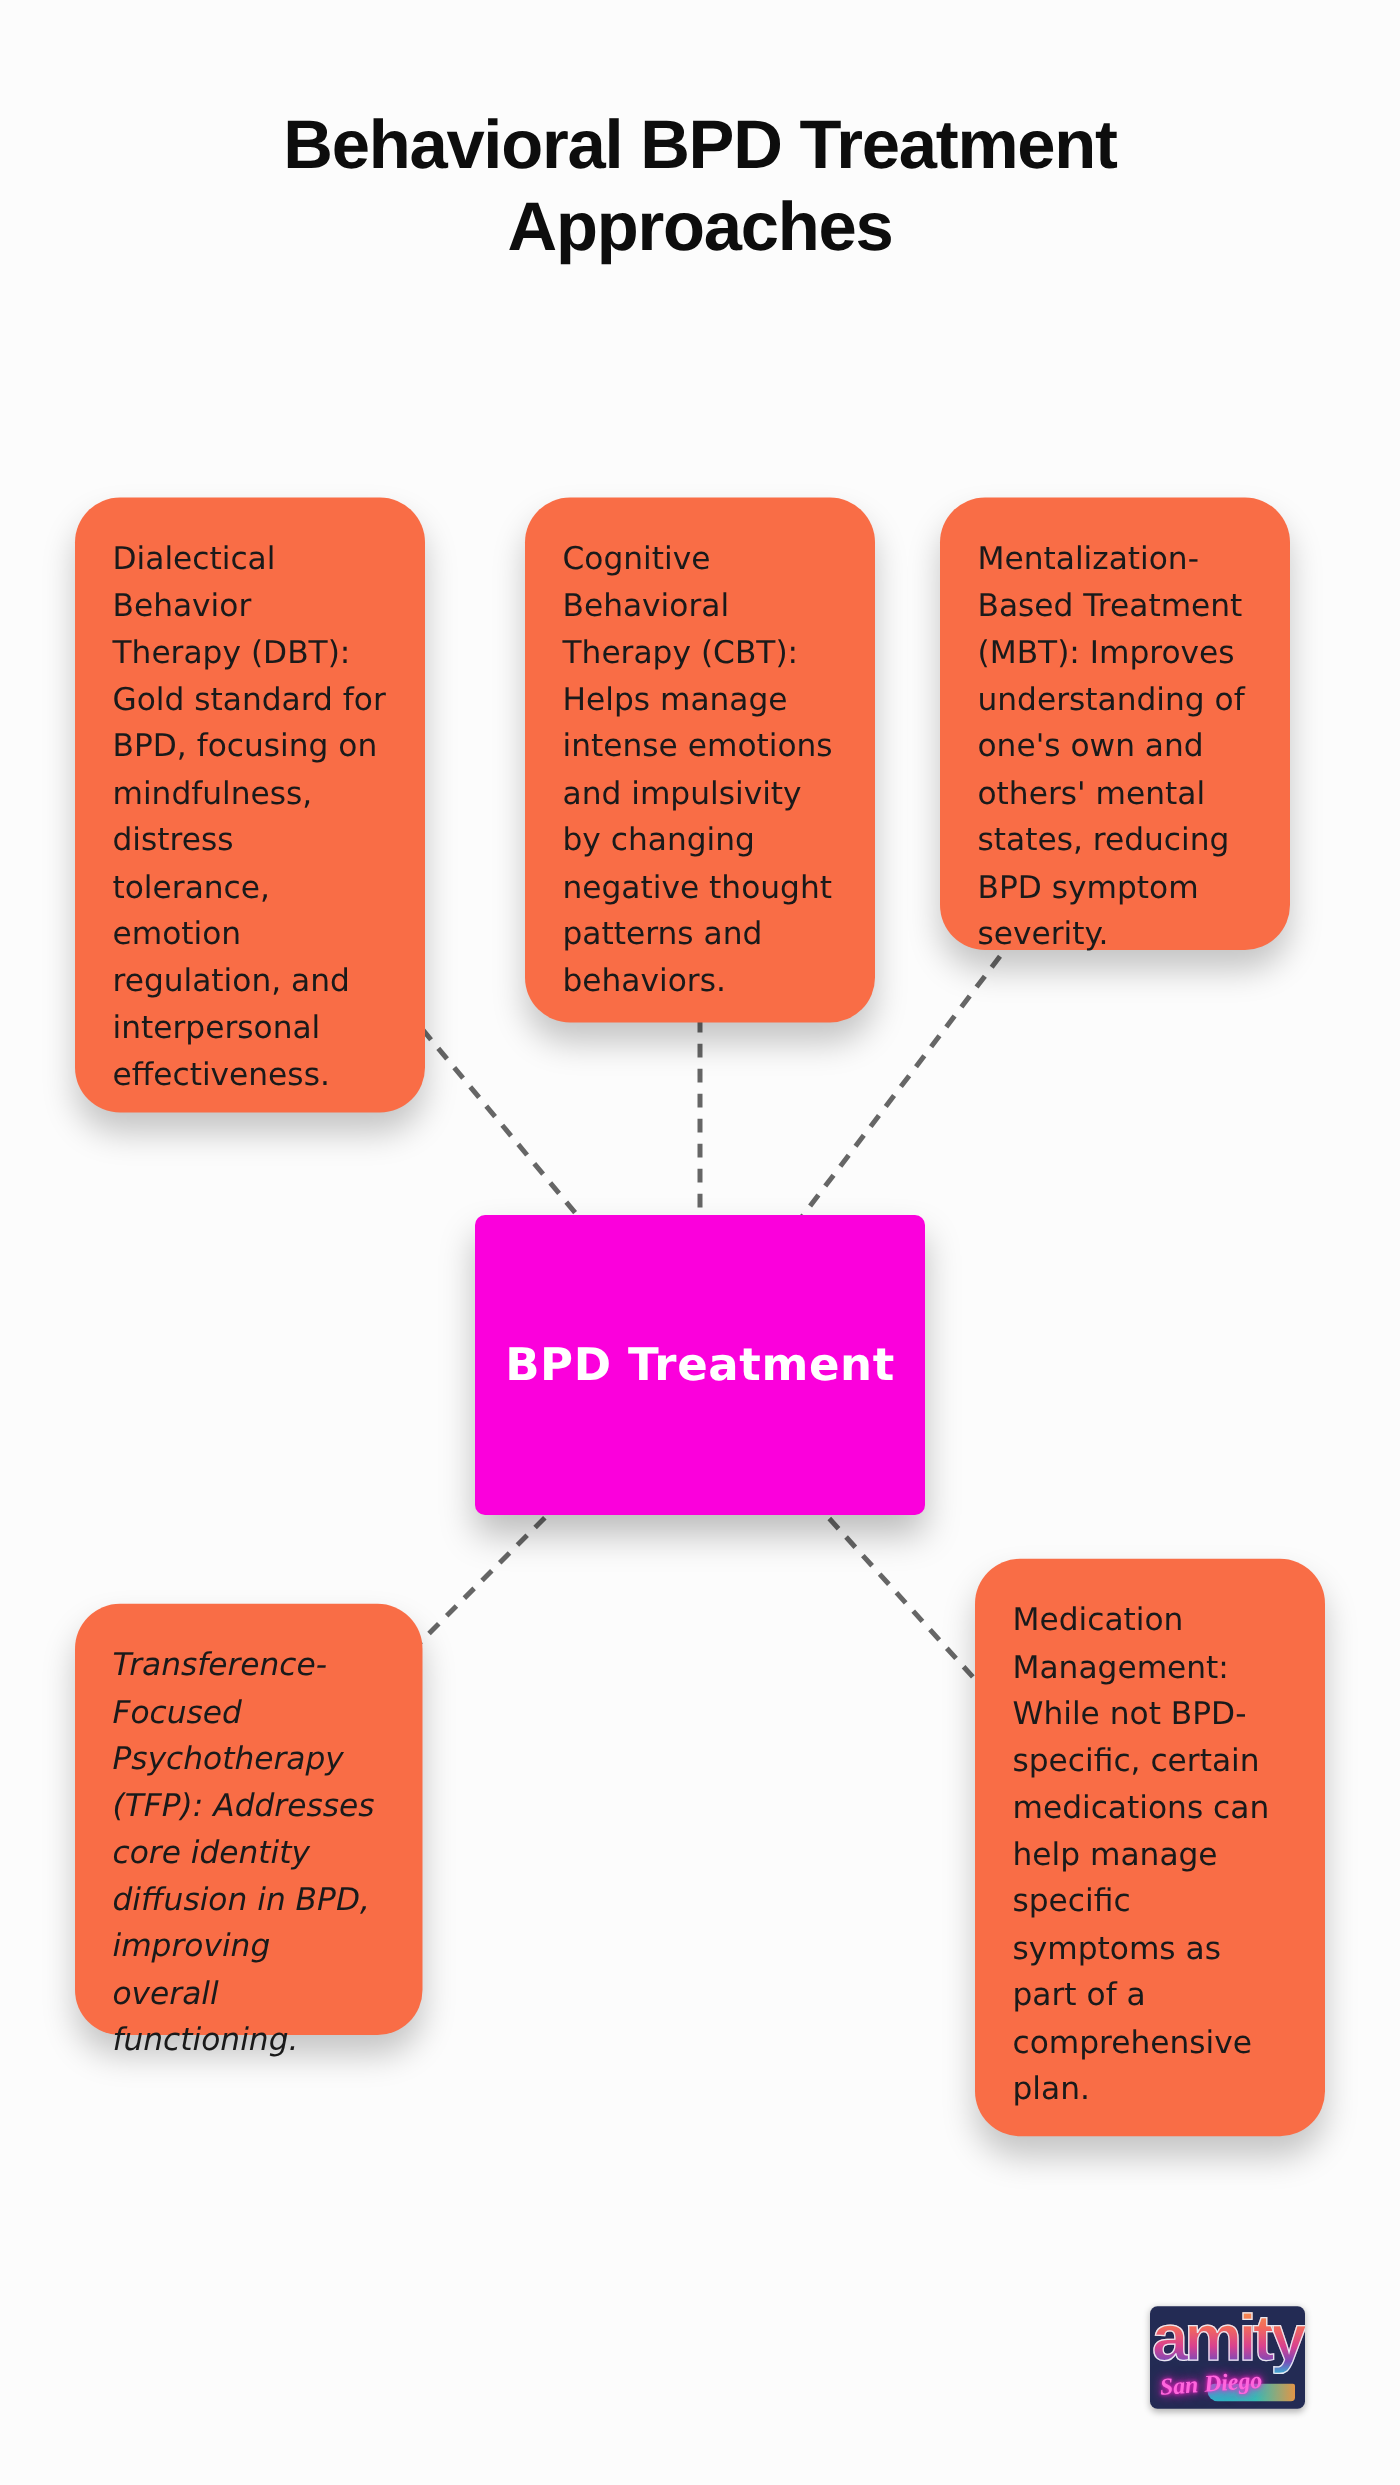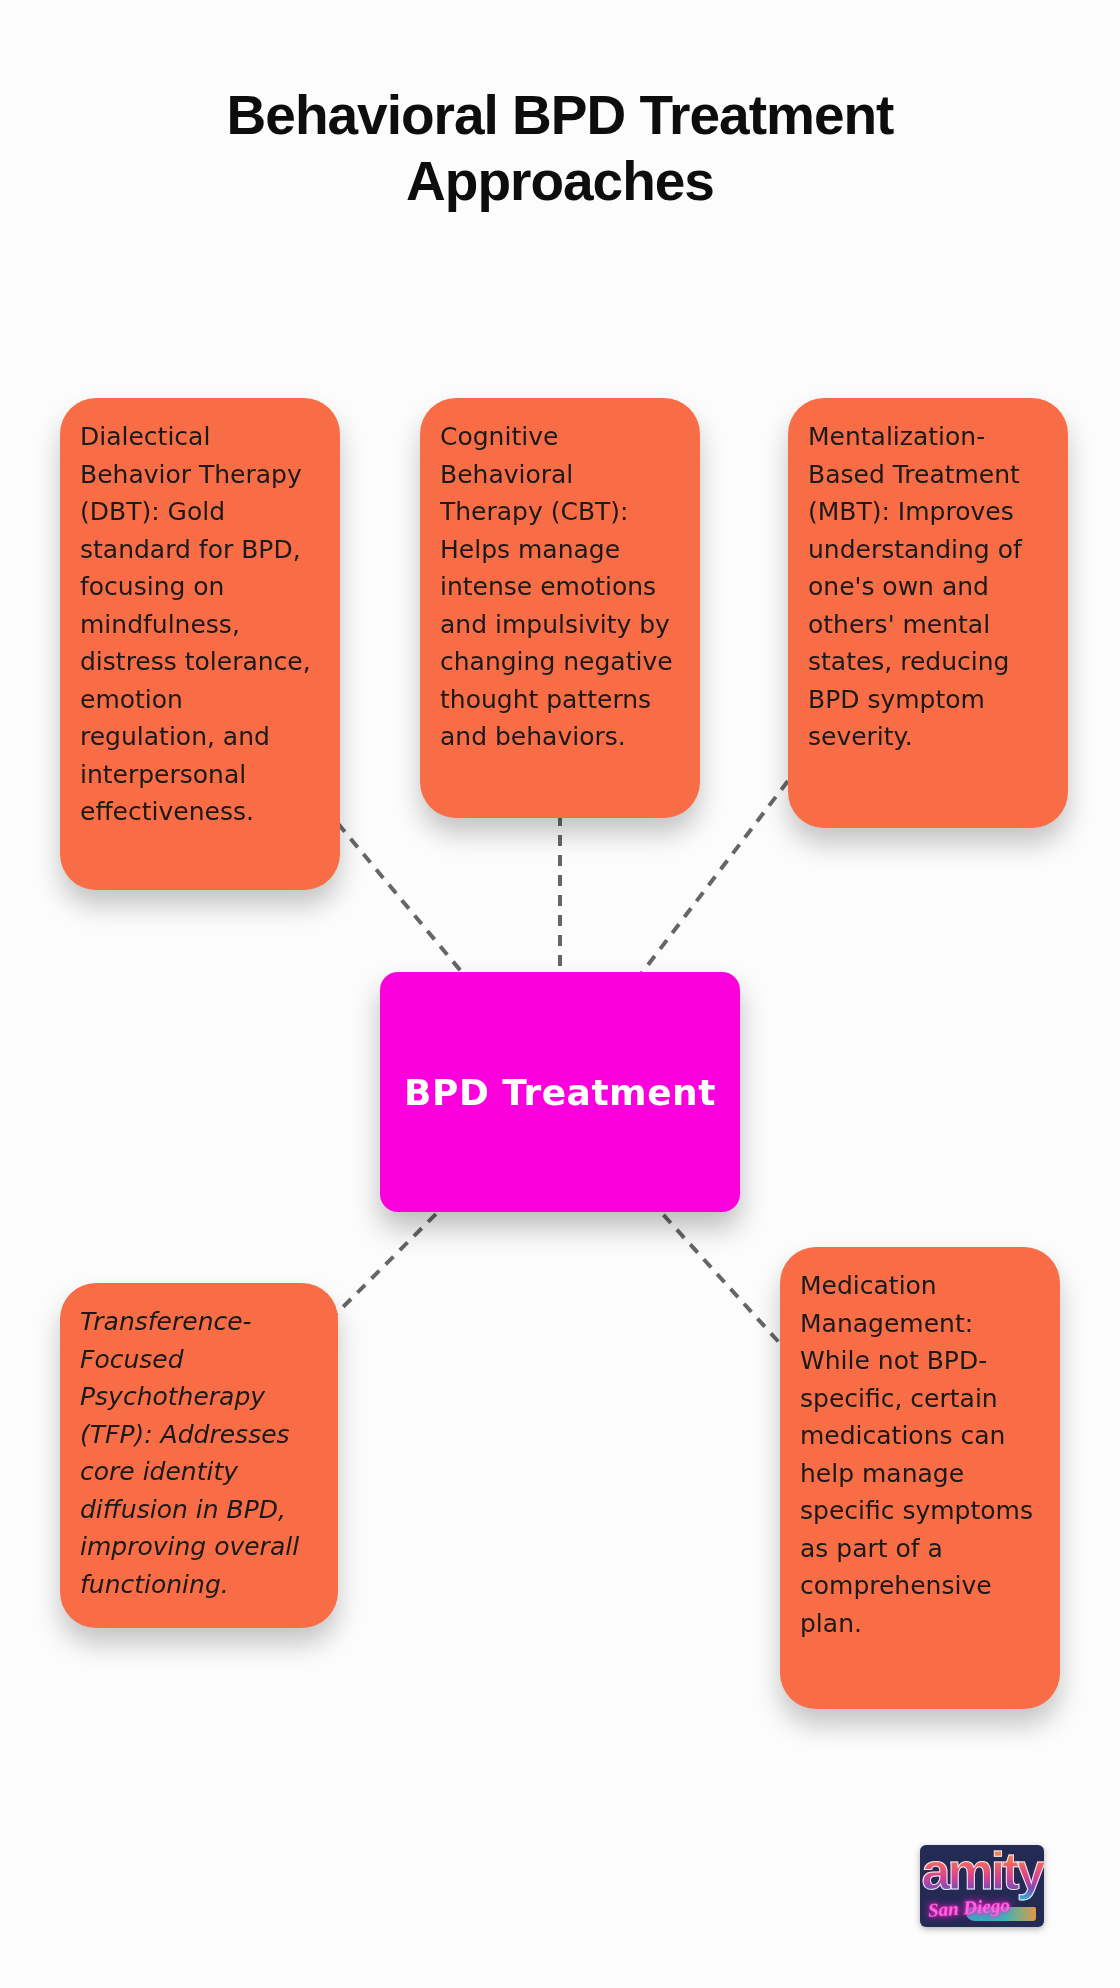--- a/index.html
+++ b/index.html
@@ -43,37 +43,37 @@
   .node {
     position: absolute;
     background: #F96D46;
     border-radius: 36px;
     box-shadow: 0 16px 26px rgba(0,0,0,0.22);
     box-sizing: border-box;
     padding: 20px 20px;
     color: #1a1a1a;
   }
   .node p {
-    margin: 0;
+    margin: 10px;
     font-size: 25px;
     line-height: 37.5px;
   }
   .node-dbt { left: 60px;  top: 398px;  width: 280px; height: 492px; }
   .node-cbt { left: 420px; top: 398px;  width: 280px; height: 420px; }
-  .node-mbt { left: 788px; top: 398px;  width: 280px; height: 430px; }
+  .node-mbt { left: 752px; top: 398px;  width: 280px; height: 362px; }
   .node-tfp { left: 60px;  top: 1283px; width: 278px; height: 345px; font-style: italic; }
   .node-med { left: 780px; top: 1247px; width: 280px; height: 462px; }
   .center-node {
     position: absolute;
     left: 380px;
     top: 972px;
     width: 360px;
     height: 240px;
     background: #FB00DC;
-    border-radius: 18px;
+    border-radius: 8px;
     box-shadow: 0 16px 28px rgba(0,0,0,0.25);
     display: flex;
     align-items: center;
     justify-content: center;
   }
   .center-node span {
     color: #ffffff;
     font-weight: bold;
     font-size: 36px;
     letter-spacing: 0.5px;

